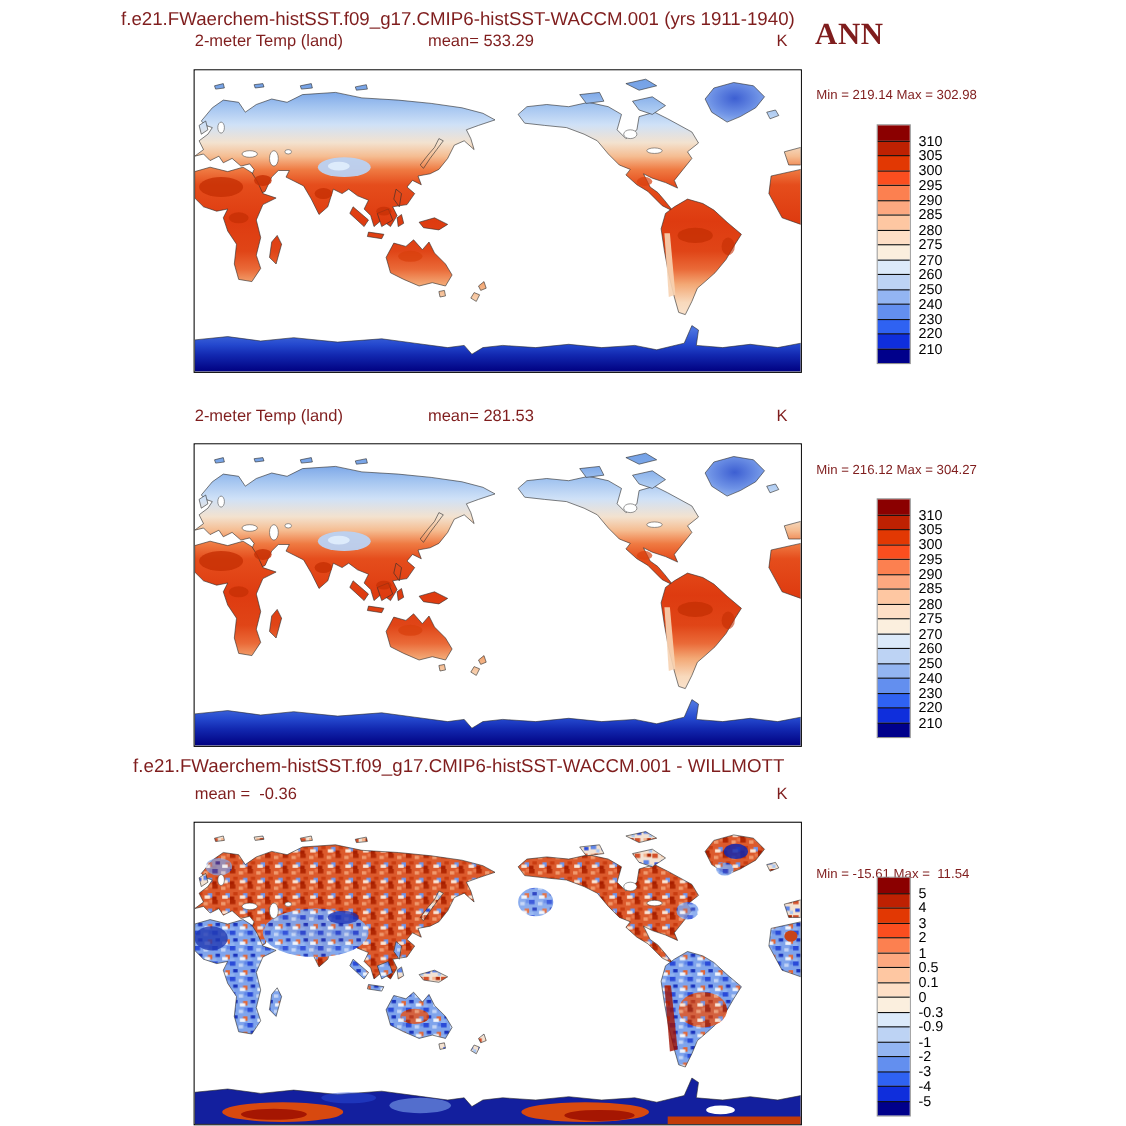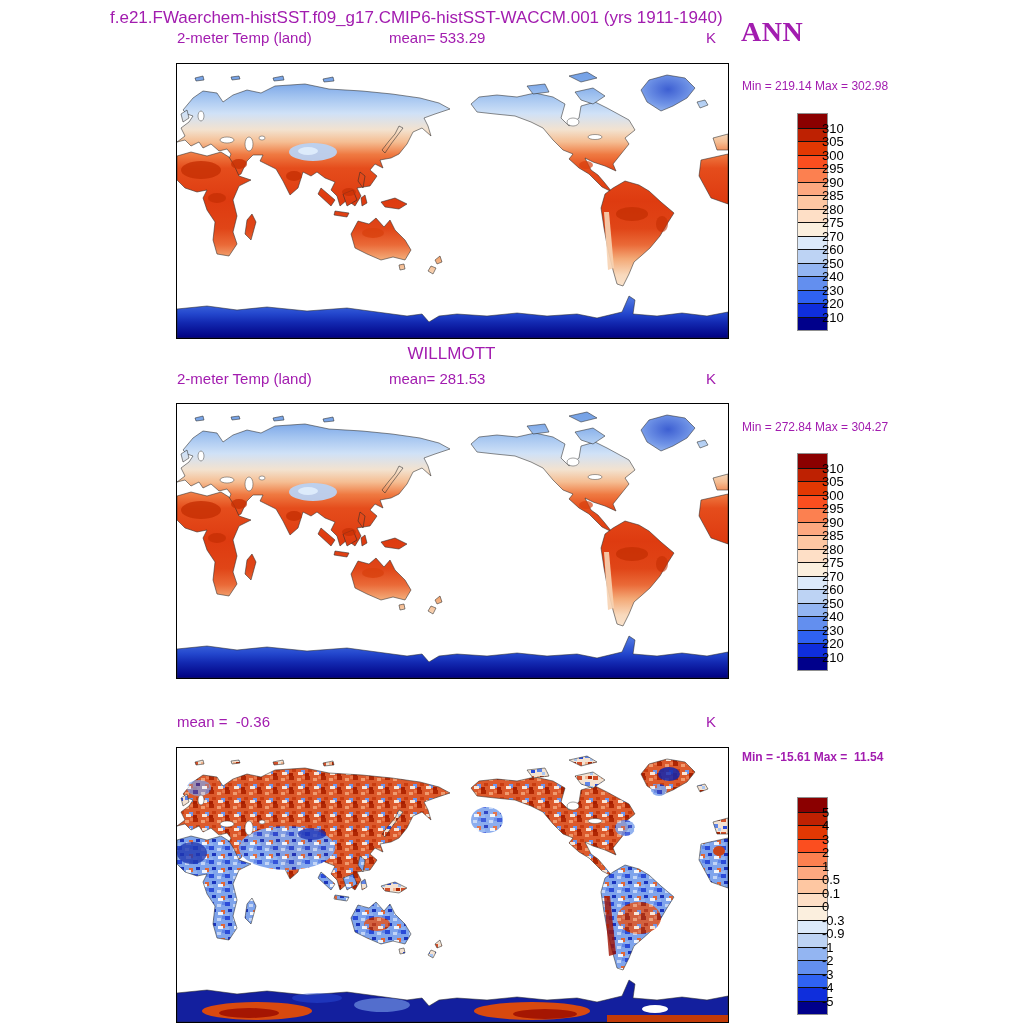--- a/index.html
+++ b/index.html
@@ -1,28 +1,28 @@
 <!DOCTYPE html>
 <html><head>
 <meta charset="utf-8">
 <style>
   html,body{margin:0;padding:0;background:#fff;}
   .canvas{position:relative;width:1024px;height:1024px;background:#ffffff;overflow:hidden;
           font-family:"Liberation Sans",sans-serif;color:#000;}
-  .lbl{position:absolute;white-space:pre;color:#a21caf;}
+  .lbl{position:absolute;white-space:pre;color:#7f1d1d;}
   .t-main{font-size:17px;}
   .t-sub{font-size:15px;}
   .t-mm{font-size:12px;}
   .t-ann{font-size:28px;font-weight:bold;letter-spacing:0.5px;}
   .t-center{width:551px;text-align:center;}
   .map{position:absolute;left:176px;width:551px;height:274px;border:1px solid #000;background:#fff;}
   .map svg{position:absolute;left:0;top:0;display:block;}
   .cbar{position:absolute;left:797px;width:29px;height:216px;border:1px solid #909090;}
   .cbar .seg{width:100%;box-sizing:border-box;}
-  .cbar .cblab{position:absolute;left:24px;transform:translateY(-50%);font-size:13px;white-space:nowrap;}
+  .cbar .cblab{position:absolute;left:37px;transform:translateY(-50%);font-size:13px;white-space:nowrap;}
 </style>
 </head>
 <body>
 
 <div class="canvas">
 
   <div class="lbl t-main" style="left:110px;top:8px;">f.e21.FWaerchem-histSST.f09_g17.CMIP6-histSST-WACCM.001 (yrs 1911-1940)</div>
   <div class="lbl t-ann" style="left:741px;top:16px;font-family:Liberation Serif, serif;">ANN</div>
   <div class="lbl t-sub" style="left:177px;top:29px;">2-meter Temp (land)</div>
   <div class="lbl t-sub" style="left:389px;top:29px;">mean= 533.29</div>
@@ -141,21 +141,20 @@
       <span class="cblab" style="top:108px;">275</span>
       <span class="cblab" style="top:121.5px;">270</span>
       <span class="cblab" style="top:135px;">260</span>
       <span class="cblab" style="top:148.5px;">250</span>
       <span class="cblab" style="top:162px;">240</span>
       <span class="cblab" style="top:175.5px;">230</span>
       <span class="cblab" style="top:189px;">220</span>
       <span class="cblab" style="top:202.5px;">210</span>
     </div>
 
-  <div class="lbl t-main t-center" style="left:176px;top:344px;">WILLMOTT</div>
   <div class="lbl t-sub" style="left:177px;top:370px;">2-meter Temp (land)</div>
   <div class="lbl t-sub" style="left:389px;top:370px;">mean= 281.53</div>
   <div class="lbl t-sub" style="left:706px;top:370px;">K</div>
   <div class="map" id="map2" style="top:403px;">
       <svg width="551" height="274" viewBox="0 0 551 274">
 <defs>
           <linearGradient id="m2g" x1="0" y1="0" x2="0" y2="274" gradientUnits="userSpaceOnUse">
 <stop offset="0" stop-color="#6E9CE4"></stop>
             <stop offset="0.07" stop-color="#7CA7E8"></stop>
 <stop offset="0.12" stop-color="#A3C4F0"></stop>
@@ -231,21 +230,21 @@
           <path d="M427,148 L432,148 437,204 431,206 Z" fill="#F7D3B2" opacity="0.9"></path>
           <ellipse cx="50" cy="76" rx="7" ry="3" fill="#ffffff" stroke="#444" stroke-width="0.5"></ellipse>
           <ellipse cx="72" cy="80" rx="4" ry="7" fill="#ffffff" stroke="#444" stroke-width="0.5"></ellipse>
           <ellipse cx="85" cy="74" rx="3" ry="2" fill="#ffffff" stroke="#444" stroke-width="0.5"></ellipse>
           <ellipse cx="24" cy="52" rx="3" ry="5" fill="#ffffff" stroke="#444" stroke-width="0.5"></ellipse>
           <ellipse cx="418" cy="73" rx="7" ry="2.5" fill="#ffffff" stroke="#444" stroke-width="0.5"></ellipse>
           <ellipse cx="396" cy="58" rx="6" ry="4" fill="#ffffff" stroke="#444" stroke-width="0.5"></ellipse>
         </g>
       </svg>
     </div>
-  <div class="lbl t-mm" style="left:742px;top:420px;">Min = 272.84 Max = 304.27</div>
+  <div class="lbl t-mm" style="left:742px;top:420px;">Min = 216.12 Max = 304.27</div>
   <div class="cbar" id="cb2" style="top:453px;">
       <div class="seg" style="height:13.5px;background:#8B0000;"></div>
       <div class="seg" style="height:13.5px;background:#BE2102;border-top:1px solid #101010;"></div>
       <div class="seg" style="height:13.5px;background:#E23803;border-top:1px solid #101010;"></div>
       <div class="seg" style="height:13.5px;background:#FB4E1F;border-top:1px solid #101010;"></div>
       <div class="seg" style="height:13.5px;background:#FC8050;border-top:1px solid #101010;"></div>
       <div class="seg" style="height:13.5px;background:#FDA880;border-top:1px solid #101010;"></div>
       <div class="seg" style="height:13.5px;background:#FEC7A2;border-top:1px solid #101010;"></div>
       <div class="seg" style="height:13.5px;background:#FEDFC6;border-top:1px solid #101010;"></div>
       <div class="seg" style="height:13.5px;background:#FBEFDE;border-top:1px solid #101010;"></div>
@@ -266,20 +265,21 @@
       <span class="cblab" style="top:108px;">275</span>
       <span class="cblab" style="top:121.5px;">270</span>
       <span class="cblab" style="top:135px;">260</span>
       <span class="cblab" style="top:148.5px;">250</span>
       <span class="cblab" style="top:162px;">240</span>
       <span class="cblab" style="top:175.5px;">230</span>
       <span class="cblab" style="top:189px;">220</span>
       <span class="cblab" style="top:202.5px;">210</span>
     </div>
 
+  <div class="lbl t-main" style="left:121px;top:687px;">f.e21.FWaerchem-histSST.f09_g17.CMIP6-histSST-WACCM.001 - WILLMOTT</div>
   <div class="lbl t-sub" style="left:177px;top:713px;">mean =  -0.36</div>
   <div class="lbl t-sub" style="left:389px;top:713px;margin-top:44px;">rmse =   2.49</div>
   <div class="lbl t-sub" style="left:706px;top:713px;">K</div>
   <div class="map" id="map3" style="top:747px;">
       <svg width="551" height="274" viewBox="0 0 551 274">
 <defs>
 <pattern id="m3W" width="16" height="14" patternUnits="userSpaceOnUse">
 <rect width="16" height="14" fill="#DC5A2C"></rect>
             <rect width="5" height="4" fill="#B02703"></rect>
 <rect x="8" y="2" width="4" height="3" fill="#F09A6E"></rect>
@@ -365,21 +365,21 @@
           <ellipse cx="478" cy="261" rx="13" ry="4" fill="#FFFFFF" opacity="1"></ellipse>
           <ellipse cx="50" cy="76" rx="7" ry="3" fill="#ffffff" stroke="#444" stroke-width="0.5"></ellipse>
           <ellipse cx="72" cy="80" rx="4" ry="7" fill="#ffffff" stroke="#444" stroke-width="0.5"></ellipse>
           <ellipse cx="85" cy="74" rx="3" ry="2" fill="#ffffff" stroke="#444" stroke-width="0.5"></ellipse>
           <ellipse cx="24" cy="52" rx="3" ry="5" fill="#ffffff" stroke="#444" stroke-width="0.5"></ellipse>
           <ellipse cx="418" cy="73" rx="7" ry="2.5" fill="#ffffff" stroke="#444" stroke-width="0.5"></ellipse>
           <ellipse cx="396" cy="58" rx="6" ry="4" fill="#ffffff" stroke="#444" stroke-width="0.5"></ellipse>
         </g>
       </svg>
     </div>
-  <div class="lbl t-mm" style="left:742px;top:750px;font-weight:bold;">Min = -15.61 Max =  11.54</div>
+  <div class="lbl t-mm" style="left:742px;top:787px;">Min = -15.61 Max =  11.54</div>
   <div class="cbar" id="cb3" style="top:797px;">
       <div class="seg" style="height:13.5px;background:#8B0000;"></div>
       <div class="seg" style="height:13.5px;background:#BE2102;border-top:1px solid #101010;"></div>
       <div class="seg" style="height:13.5px;background:#E23803;border-top:1px solid #101010;"></div>
       <div class="seg" style="height:13.5px;background:#FB4E1F;border-top:1px solid #101010;"></div>
       <div class="seg" style="height:13.5px;background:#FC8050;border-top:1px solid #101010;"></div>
       <div class="seg" style="height:13.5px;background:#FDA880;border-top:1px solid #101010;"></div>
       <div class="seg" style="height:13.5px;background:#FEC7A2;border-top:1px solid #101010;"></div>
       <div class="seg" style="height:13.5px;background:#FEDFC6;border-top:1px solid #101010;"></div>
       <div class="seg" style="height:13.5px;background:#FBEFDE;border-top:1px solid #101010;"></div>

